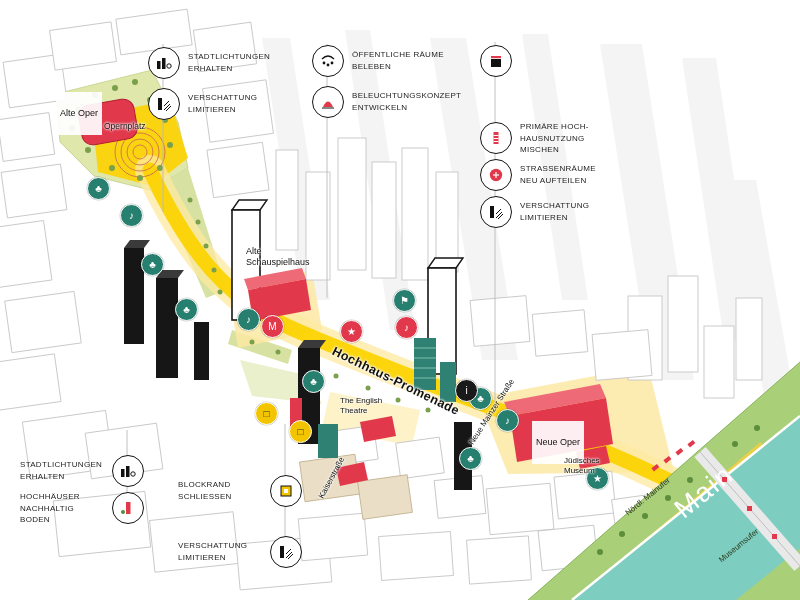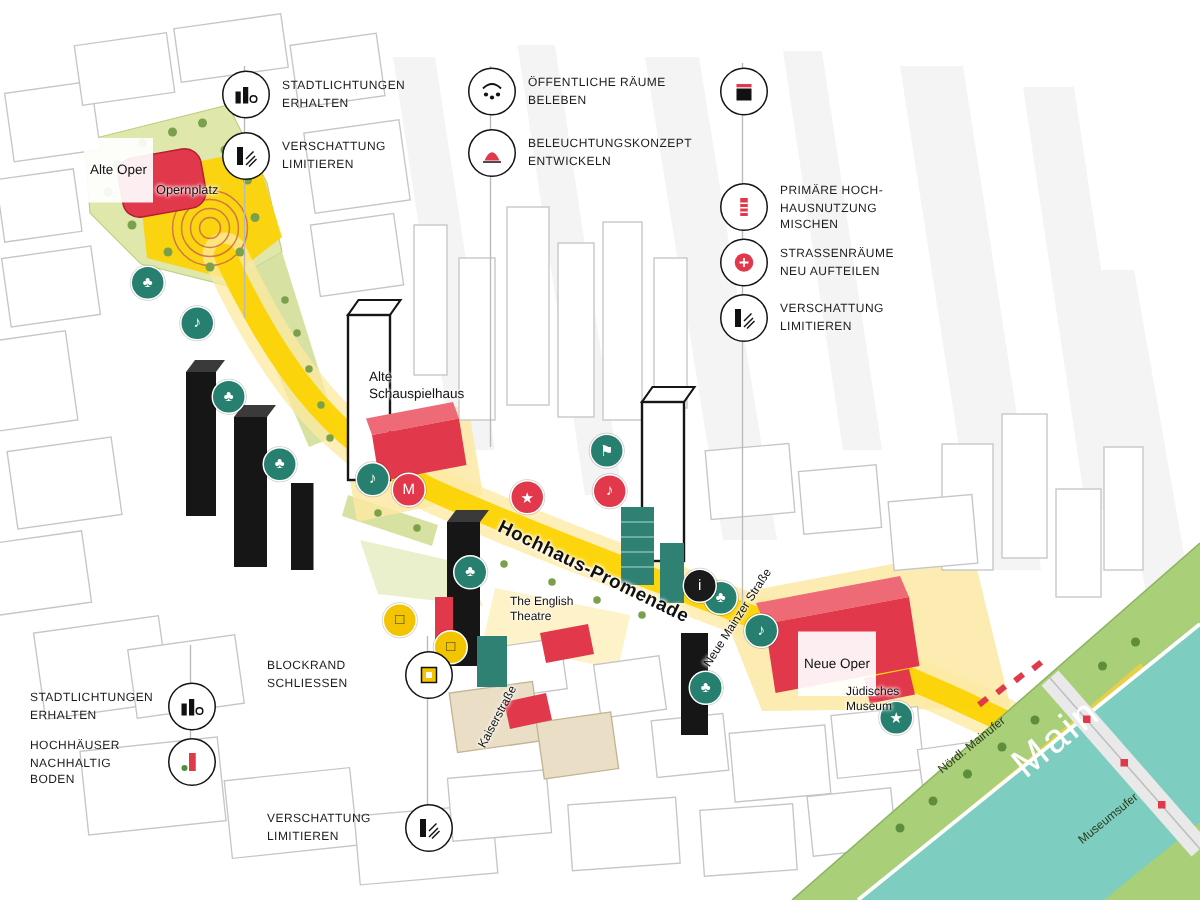--- a/index.html
+++ b/index.html
@@ -358,21 +358,21 @@
   <span class="leg" style="width:84px">HOCHHÄUSER
 NACHHALTIG BODEN</span>
   <span class="licon">
     <svg width="18" height="18" viewBox="0 0 18 18">
           <rect x="7" y="3" width="4.5" height="12" fill="#e2384b"></rect>
           <circle cx="4" cy="13" r="2" fill="#4d8f3c"></circle>
         </svg>
   </span>
 </div>
 
-<div class="litem" style="left:178px;top:434px">
+<div class="litem" style="left:178px;top:475px">
   <span class="leg" style="width:84px">BLOCKRAND
 SCHLIESSEN</span>
   <span class="licon">
     <svg width="18" height="18" viewBox="0 0 18 18">
           <rect x="4" y="4" width="10" height="10" fill="#f2c500" stroke="#111"></rect>
           <rect x="7" y="7" width="4" height="4" fill="#fff"></rect>
         </svg>
   </span>
 </div>
 <div class="litem" style="left:178px;top:536px">

